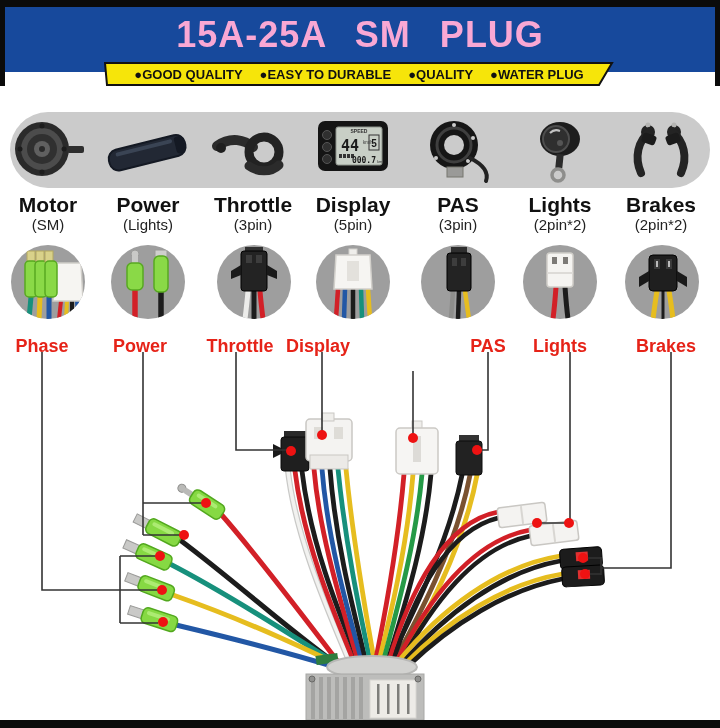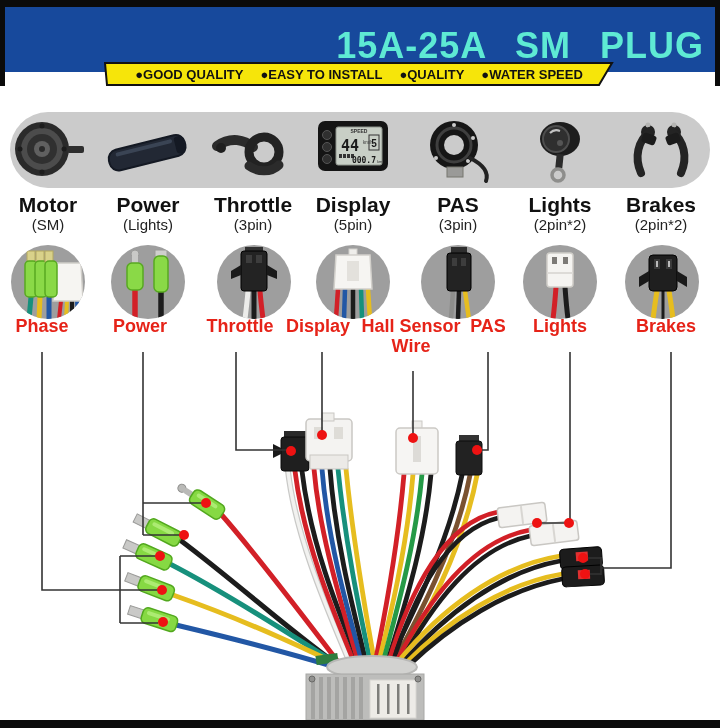--- a/index.html
+++ b/index.html
@@ -4,36 +4,36 @@
 <style>
   html,body{margin:0;padding:0;background:#e9e9e9;}
   .stage{position:relative;width:720px;height:728px;background:#ffffff;overflow:hidden;
          font-family:"Liberation Sans",sans-serif;}
   .bar{position:absolute;background:#0b0b0b;}
   .bar-top{left:0;top:0;width:720px;height:7px;}
   .bar-bottom{left:0;top:720px;width:720px;height:8px;}
   .bar-left{left:0;top:0;width:5px;height:86px;}
   .bar-right{left:715px;top:0;width:5px;height:86px;}
   .banner{position:absolute;left:5px;top:7px;width:710px;height:65px;background:#17499c;}
-  .banner-title{margin:11px;color:#5eead4;font-size:36px;font-weight:bold;text-align:right;
+  .banner-title{margin:0;color:#f9a8d4;font-size:36px;font-weight:bold;text-align:center;
                 line-height:56px;letter-spacing:1px;word-spacing:18px;}
   .ribbon{position:absolute;left:104px;top:62px;width:510px;height:24px;}
   .ribbon svg{position:absolute;left:0;top:0;}
   .ribbon-text{position:absolute;left:0;top:0;width:100%;height:100%;display:flex;
                align-items:center;justify-content:center;gap:17px;font-size:13px;
                font-weight:bold;color:#111;white-space:nowrap;}
   .strip{position:absolute;left:10px;top:112px;width:700px;height:76px;background:#cbcbcb;
          border-radius:38px;}
   .comp-icon{position:absolute;top:114px;width:92px;height:72px;}
   .comp-label{position:absolute;top:193px;width:110px;text-align:center;transform:translateX(-50%);}
   .comp-name{font-size:21px;font-weight:bold;color:#111;line-height:23px;}
   .comp-spec{font-size:15px;color:#222;line-height:18px;}
   .circle{position:absolute;top:245px;width:74px;height:74px;border-radius:50%;
           background:#9e9e9e;overflow:hidden;transform:translateX(-50%);}
-  .redlabel{position:absolute;top:316px;transform:translateX(-50%);text-align:center;
+  .redlabel{position:absolute;top:336px;transform:translateX(-50%);text-align:center;
             font-size:18px;font-weight:bold;color:#e62318;line-height:20px;white-space:nowrap;}
   .photo{position:absolute;left:0;top:348px;width:720px;height:372px;}
 </style>
 </head>
 <body>
 
 <div class="stage">
 
   <div class="bar bar-top"></div>
   <div class="bar bar-left"></div>
@@ -42,23 +42,23 @@
   <div class="banner">
     <h1 class="banner-title">15A-25A SM PLUG</h1>
   </div>
 
   <div class="ribbon">
     <svg width="510" height="24">
       <polygon points="1,1 508,1 495,23 3,23" fill="#f6e50a" stroke="#111" stroke-width="2"></polygon>
     </svg>
     <div class="ribbon-text">
       <span>●GOOD QUALITY</span>
-      <span>●EASY TO INSTALL</span>
+      <span>●EASY TO DURABLE</span>
       <span>●QUALITY</span>
-      <span>●WATER SPEED</span>
+      <span>●WATER PLUG</span>
     </div>
   </div>
 
   <div class="strip"></div>
 
   <svg class="comp-icon" style="left:2px" viewBox="0 0 92 72">
     <circle cx="40" cy="35" r="27" fill="#2a2a2a"></circle>
     <circle cx="40" cy="35" r="21" fill="#4c4c4c"></circle>
     <circle cx="40" cy="35" r="15" fill="#303030"></circle>
     <circle cx="40" cy="35" r="8" fill="#606060"></circle>
@@ -248,24 +248,20 @@
       <rect x="41" y="14" width="6" height="10" fill="#3a3a3a"></rect>
       <rect x="31" y="16" width="2" height="6" fill="#bbb"></rect>
       <rect x="43" y="16" width="2" height="6" fill="#bbb"></rect>
     </svg>
   </div>
 
   <div class="redlabel" style="left:42px"><span>Phase</span></div>
   <div class="redlabel" style="left:140px"><span>Power</span></div>
   <div class="redlabel" style="left:240px"><span>Throttle</span></div>
   <div class="redlabel" style="left:318px"><span>Display</span></div>
-  <div class="redlabel" style="left:411px">
-    <span>Hall Sensor</span><br>
-    <span>Wire</span>
-  </div>
   <div class="redlabel" style="left:488px"><span>PAS</span></div>
   <div class="redlabel" style="left:560px"><span>Lights</span></div>
   <div class="redlabel" style="left:666px"><span>Brakes</span></div>
 
   <svg class="photo" viewBox="0 348 720 372">
 
     <g fill="none" stroke-linecap="round">
       <path d="M 220,513 C 258,556 310,625 345,671" stroke="#d22027" stroke-width="5"></path>
       <path d="M 180,540 C 240,585 300,640 348,672" stroke="#1c1c1c" stroke-width="5"></path>
       <path d="M 170,564 C 240,600 310,648 352,673" stroke="#17907c" stroke-width="5"></path>

